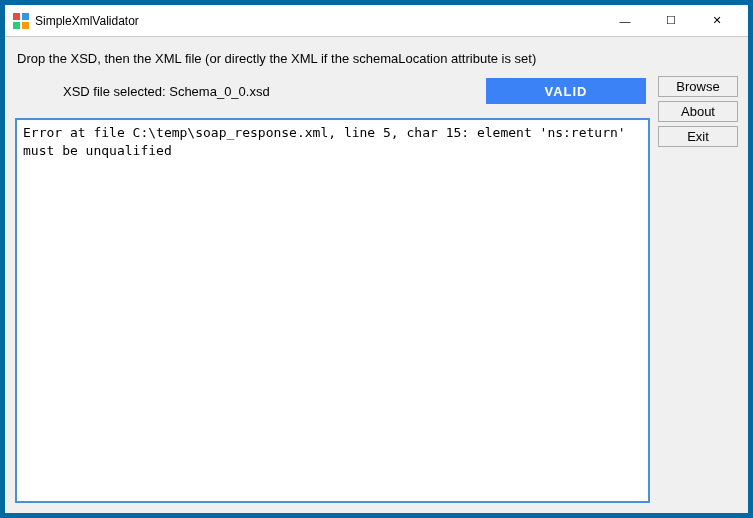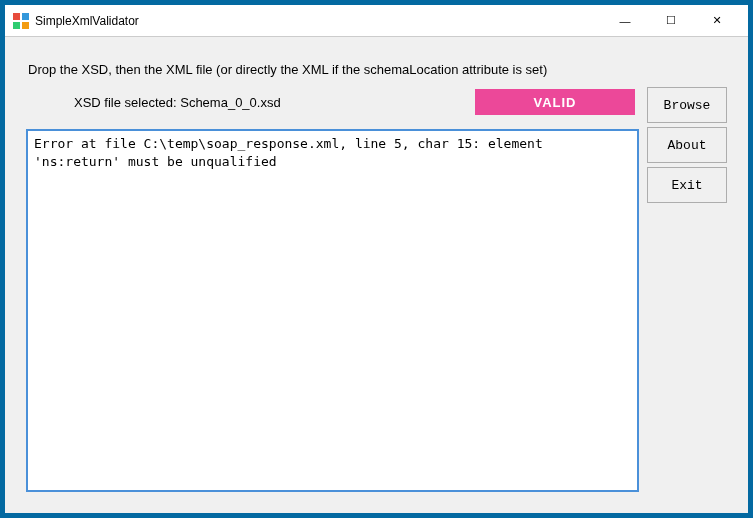--- a/index.html
+++ b/index.html
@@ -73,21 +73,21 @@
       align-items: center;
       justify-content: center;
       font-size: 11px;
       color: #000;
     }
 
     .content-area {
       flex: 1;
       display: flex;
       flex-direction: column;
-      padding: 21px;
+      padding: 10px;
       gap: 6px;
     }
 
     .instruction-row {
       padding: 4px 2px;
       color: #000;
       font-size: 13px;
     }
 
     .file-row {
@@ -109,21 +109,21 @@
       display: flex;
       align-items: center;
       justify-content: center;
       color: #fff;
       font-weight: bold;
       font-size: 13px;
       letter-spacing: 1px;
     }
 
     .valid-badge {
-      background: #ec4899;
+      background: #3b82f6;
       text-align: right;
     }
 
     .invalid-badge {
       background: #cc0000;
     }
 
     .main-layout {
       display: flex;
       flex: 1;
@@ -140,31 +140,30 @@
       color: #000;
       resize: none;
       outline: none;
       overflow-y: auto;
       white-space: pre-wrap;
       line-height: 1.4;
     }
 
     .side-btn {
       width: 80px;
-      height: 36px;
+      height: 21px;
       background: #f0f0f0;
       border: 1px solid #adadad;
       cursor: pointer;
       font-size: 13px;
       text-align: center;
       color: #000;
       display: flex;
       align-items: center;
       justify-content: center;
-      font-family: Liberation Mono, monospace;
     }
 
     .right-section {
       display: flex;
       flex-direction: column;
       gap: 4px;
       flex-shrink: 0;
     }
   </style>
 </head>

